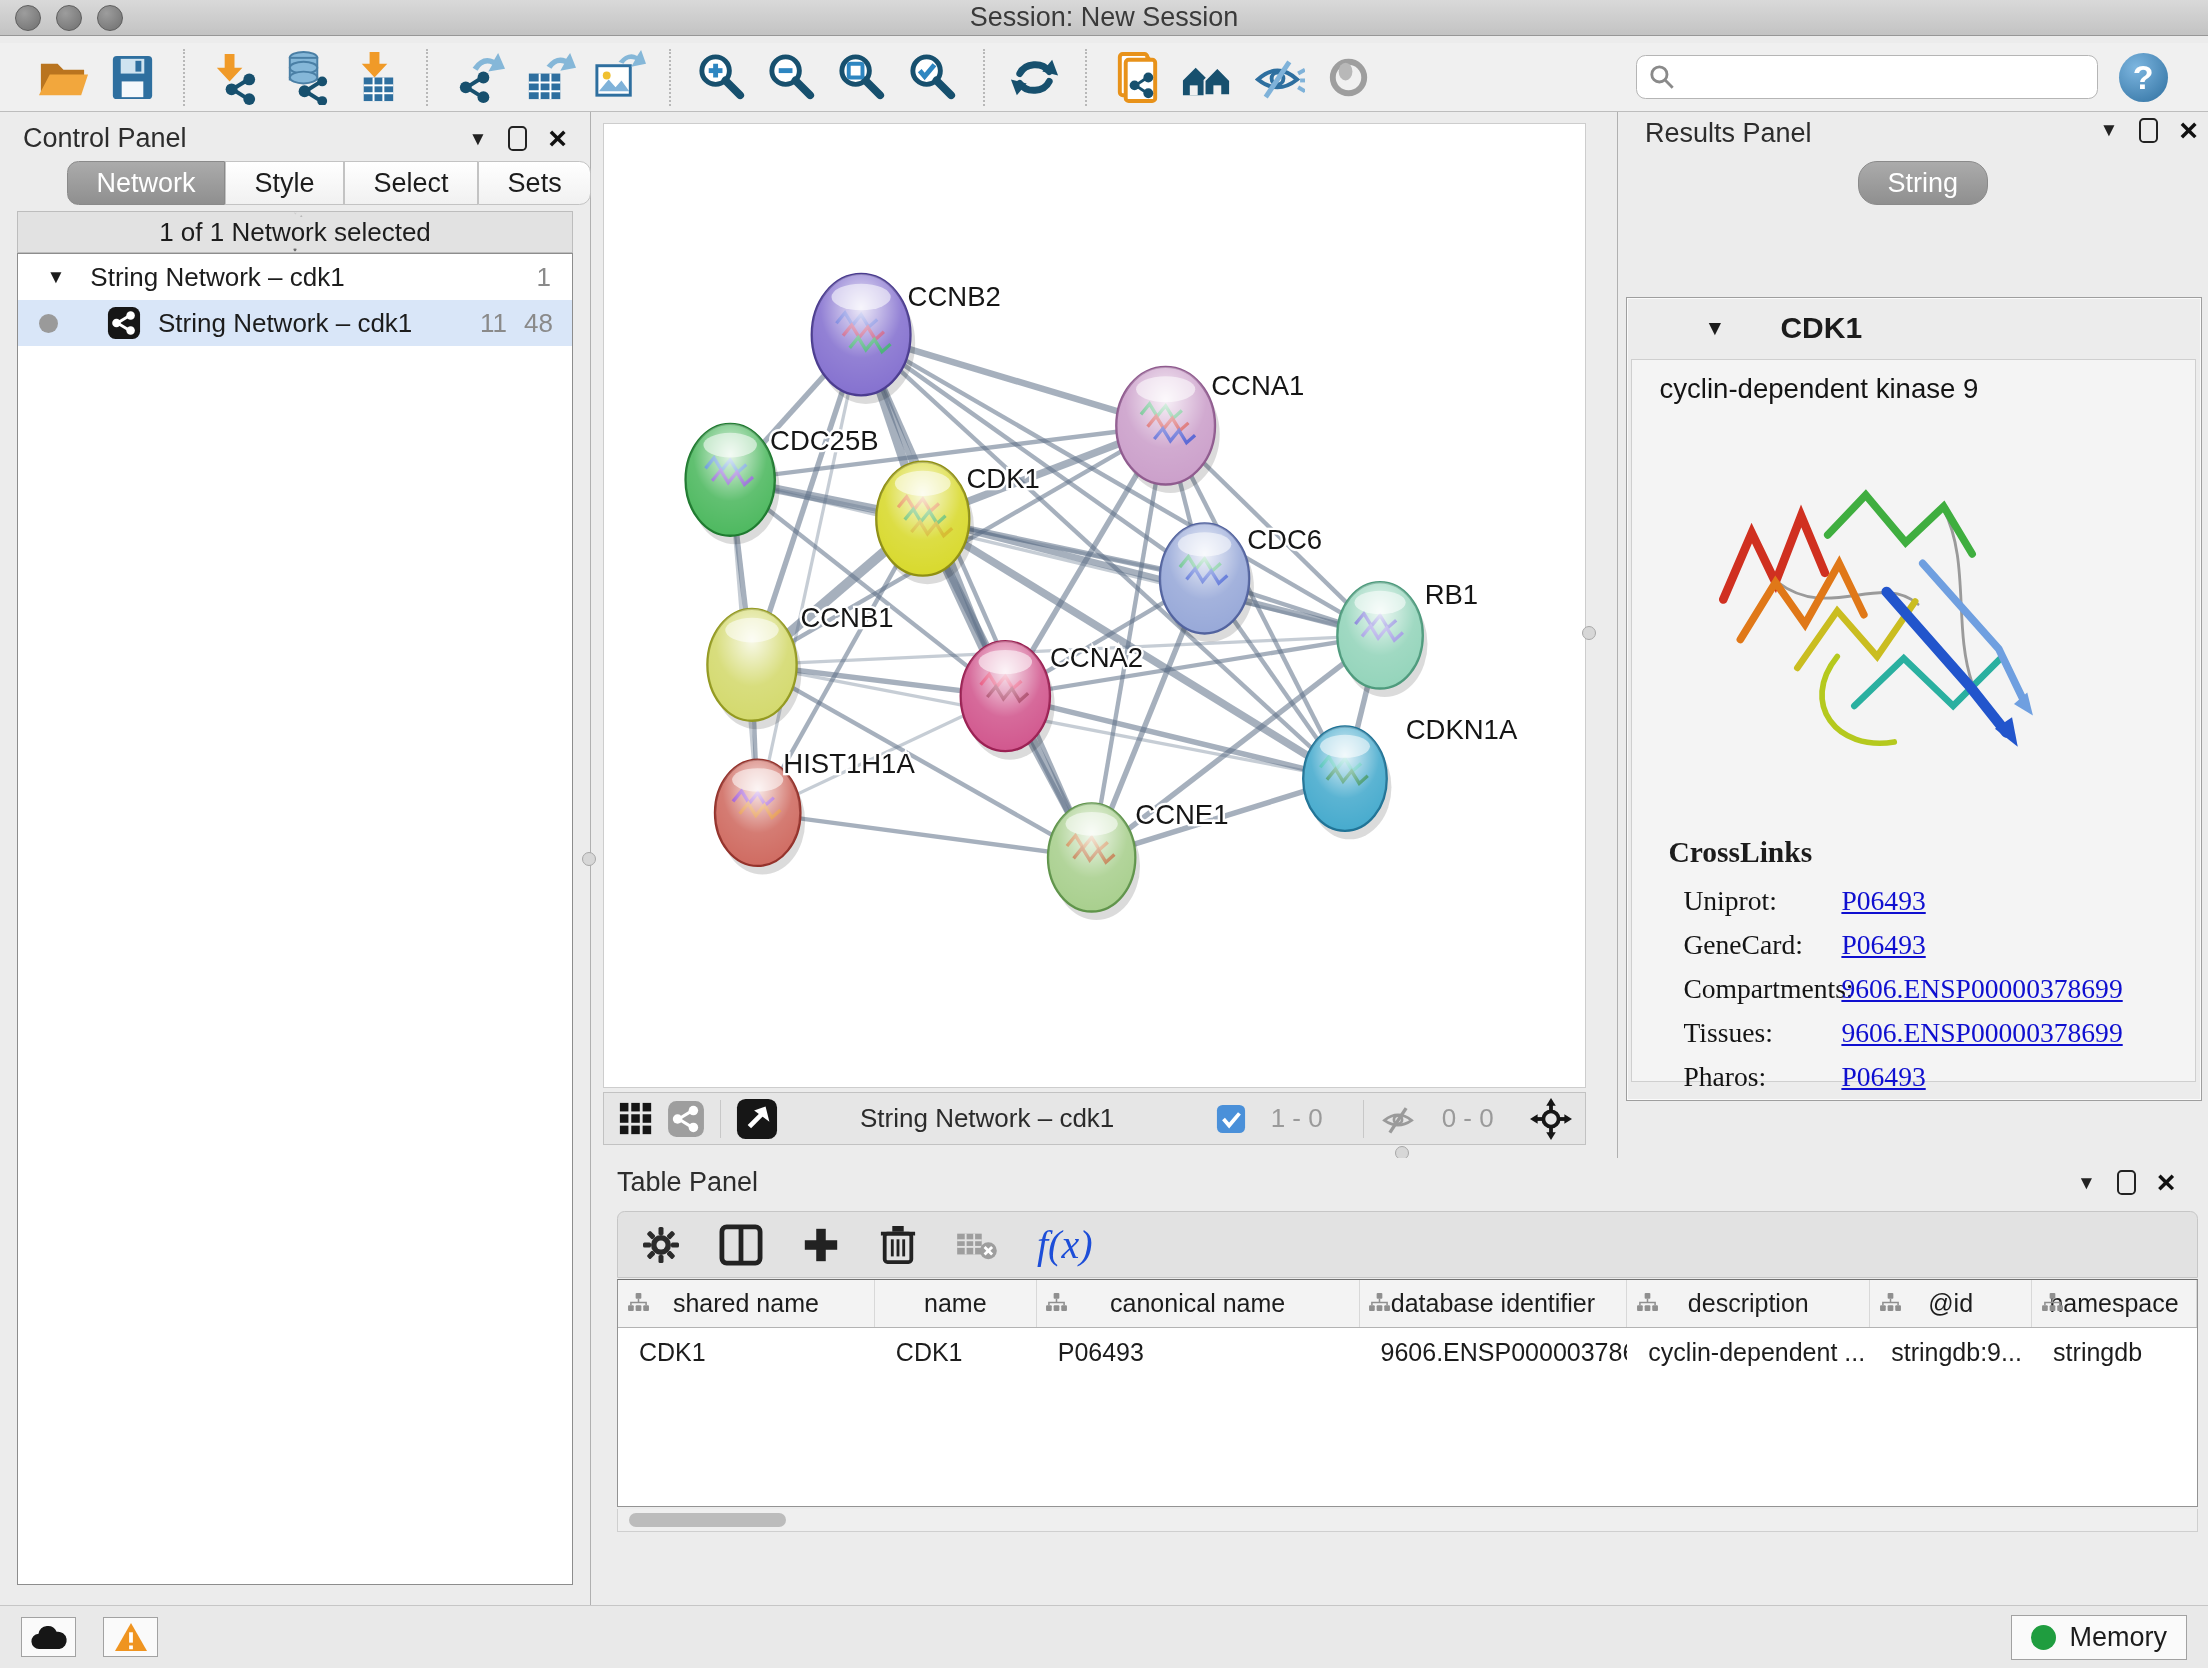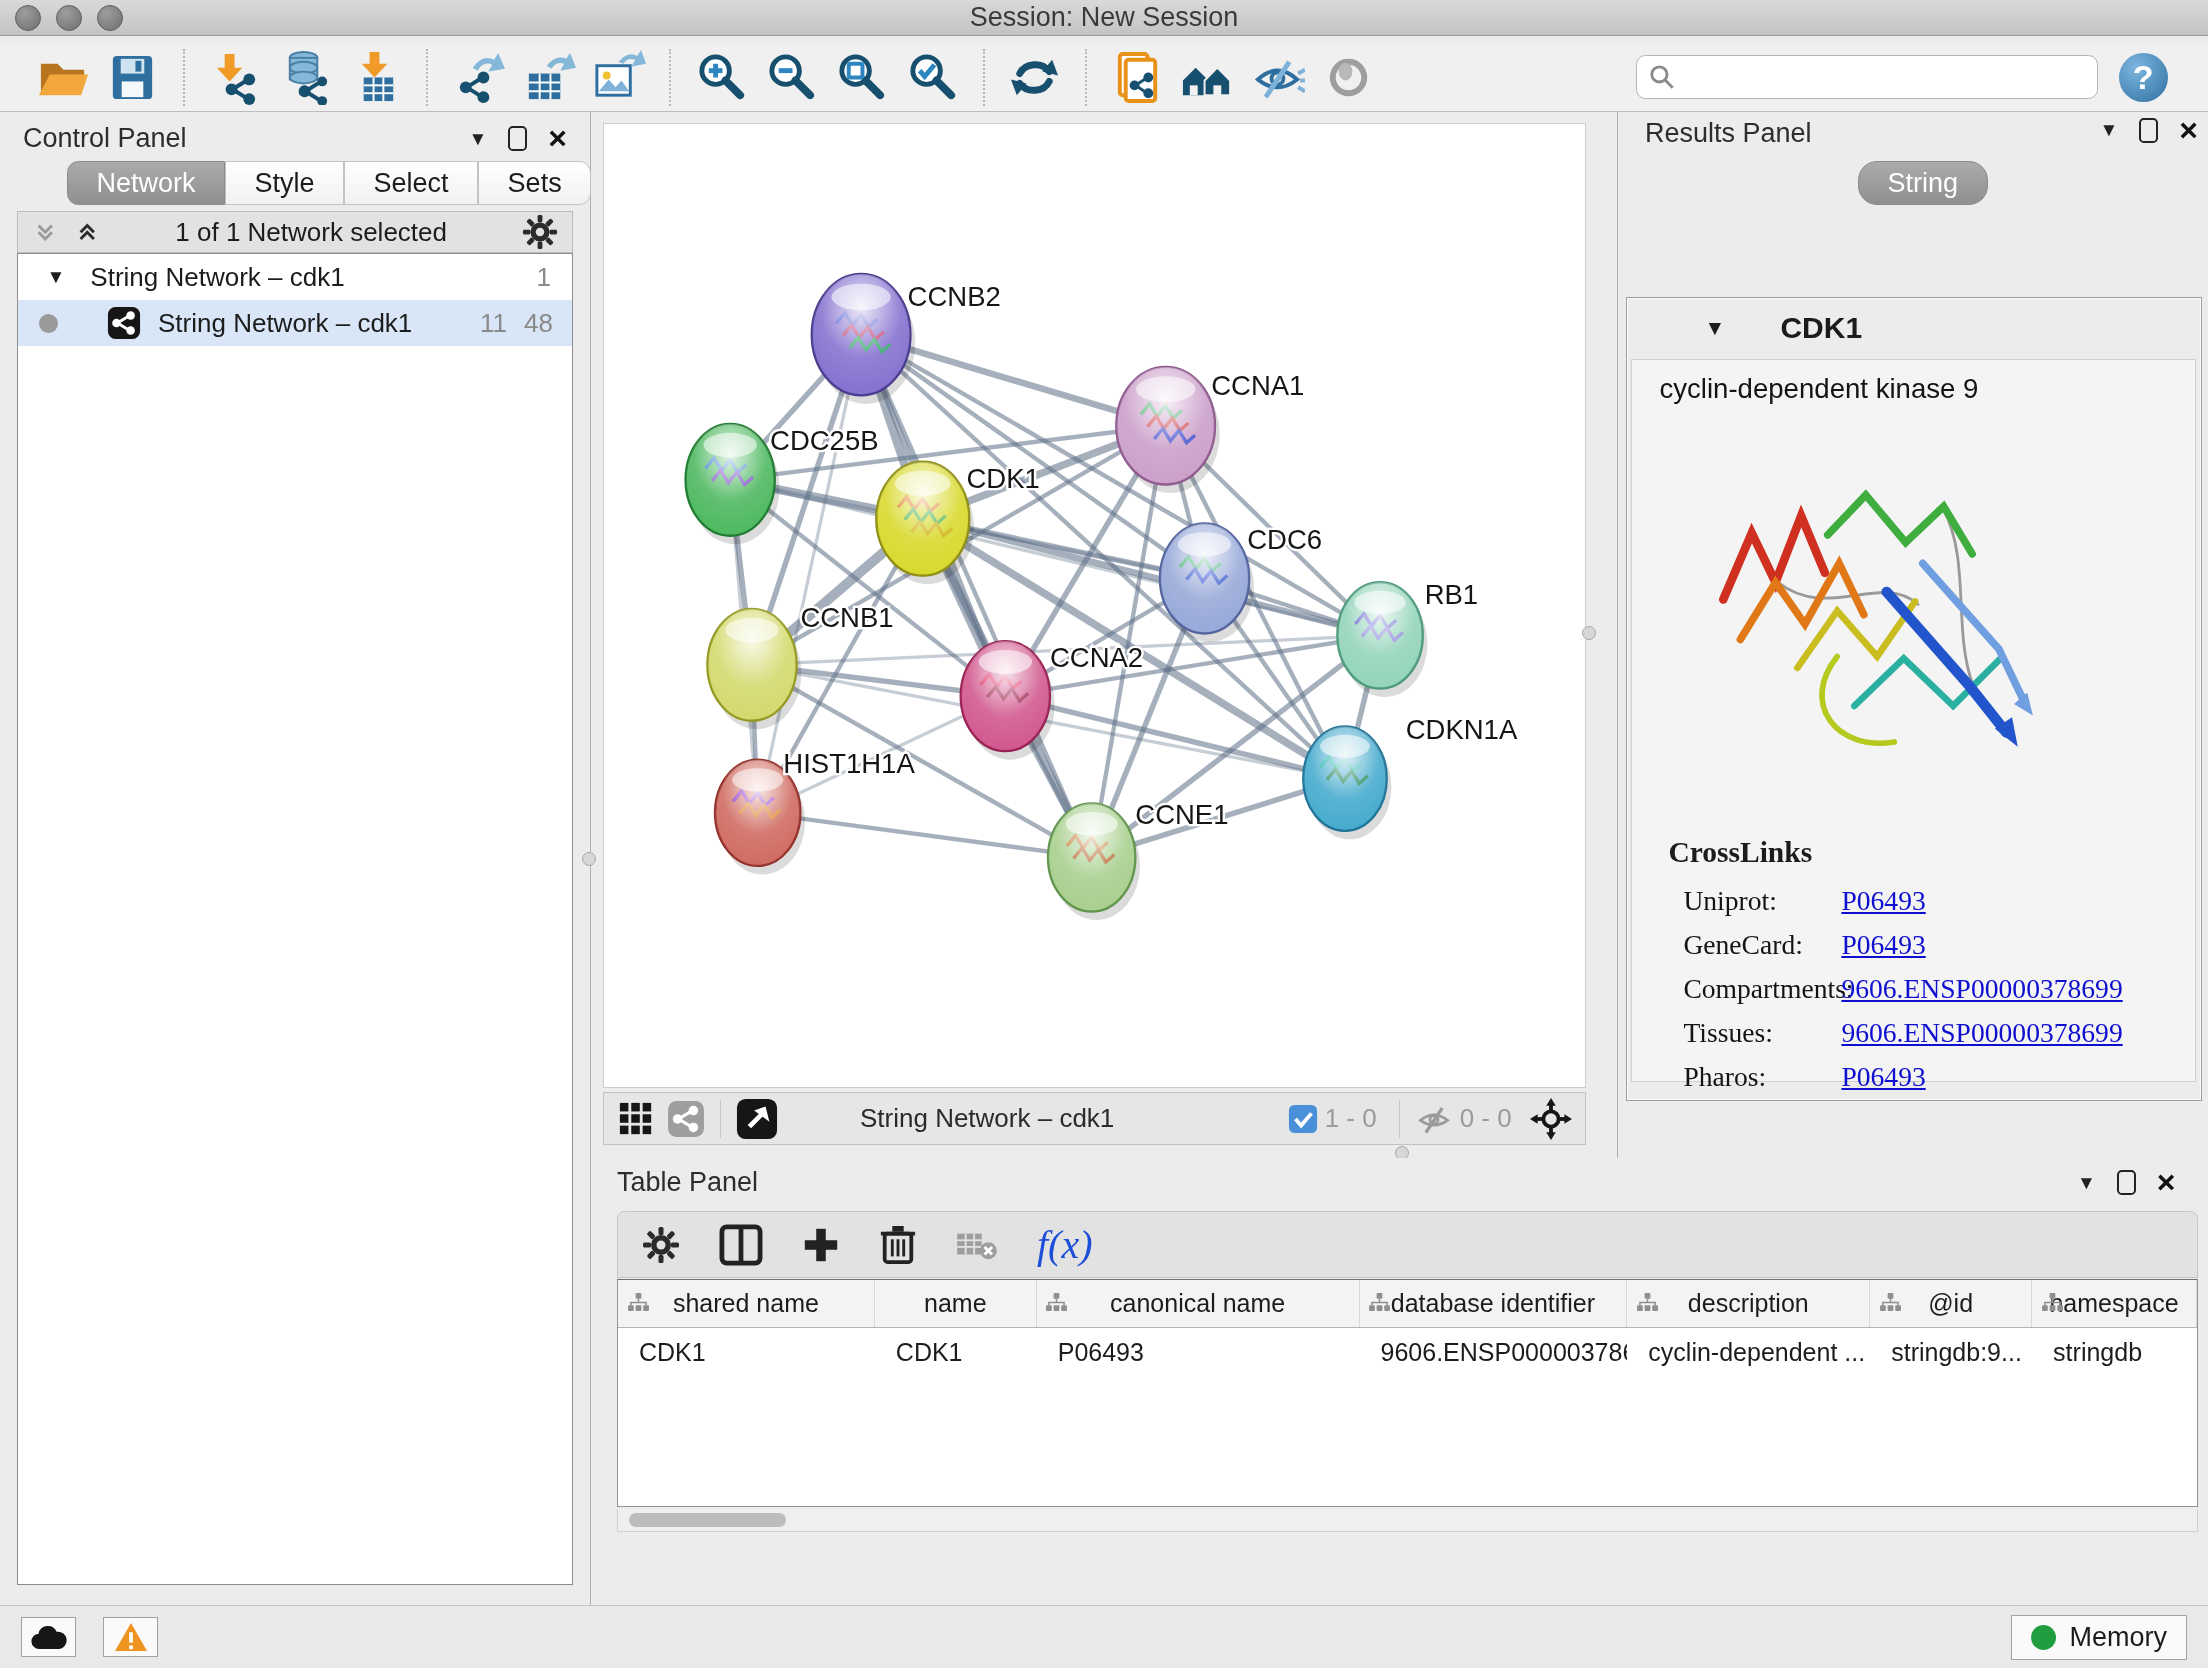--- a/index.html
+++ b/index.html
@@ -41,37 +41,37 @@
   
   #control-panel { left:0; top:112px; width:591px; height:1493px; background:#ececec;
     border-right:1.9px solid #b0b0b0; }
   #cp-header { position:absolute; left:0; top:5.7px; width:100%; height:42px;
     display:flex; align-items:center; padding:0 23px; font-size:27px; color:#2d2d2d; }
   #cp-header .panel-hbtns { margin-left:auto; }
   #control-tabs { position:absolute; left:67px; top:49px; display:flex; }
   #control-tabs .tabbtn:first-child { border-radius:11.4px 0 0 11.4px; }
   #control-tabs .tabbtn:last-child { border-radius:0 11.4px 11.4px 0; }
   #cp-status { position:absolute; left:17px; top:99px; width:556px; height:42px;
-    background:#e2e2e2; border:1px solid #bdbdbd; display:flex; align-items:center; padding:0 13.3px; }
+    background:#e2e2e2; border:1px solid #bdbdbd; display:flex; align-items:center; padding:0 13.3px;flex-direction:column; }
   #cp-status-label { flex:1; text-align:center; font-size:26px; color:#1c1c1c; }
   #cp-list { position:absolute; left:17px; top:141px; width:556px; height:1332px;
     background:#fff; border:1.9px solid #8d8d8d; }
   .tree-row { height:46px; display:flex; align-items:center; font-size:26px; }
   .tree-row.selected { background:#d9e6f8; }
   .tree-count { color:#8a8a8a; margin-left:17px; }
 
   
   #network-region { left:591px; top:112px; width:1026px; height:1046px; background:#ececec; }
   .nlabel { font:500 29px "Liberation Sans", sans-serif; fill:#151515;
     paint-order:stroke; stroke:#ffffff; stroke-width:5px; }
   #net-bbar { position:absolute; left:12.4px; top:980px; width:983px; height:53px;
     background:#e6e6e6; border:1px solid #c2c2c2; display:flex; align-items:center; padding:0 13.3px; }
   .bb-sep { width:0; height:38px; border-left:1.9px solid #c8c8c8; margin:0 15px; }
   #net-bbar .title { font-size:26px; color:#2b2b2b; margin-left:82px; }
-  .count-txt { font-size:26px; color:#9a9a9a; margin:0 7px; }
+  .count-txt { font-size:26px; color:#9a9a9a; margin:0 25px; }
 
   .split-dot { width:14.3px; height:14.3px; border-radius:50%; background:#d7d7d7; border:1px solid #a8a8a8; }
 
   
   #results-panel { left:1617px; top:112px; width:592px; height:1493px; background:#ececec;
     border-left:1.9px solid #b0b0b0; }
   #rp-header { position:absolute; left:8px; top:5.7px; width:100%; height:42px;
     display:flex; align-items:flex-start; padding:0 19px; font-size:27px; color:#2d2d2d; }
   #rp-header .panel-hbtns { margin-left:auto; }
   #rp-tab { position:absolute; left:232px; top:49px; border-radius:19px;margin-left:8px; }

